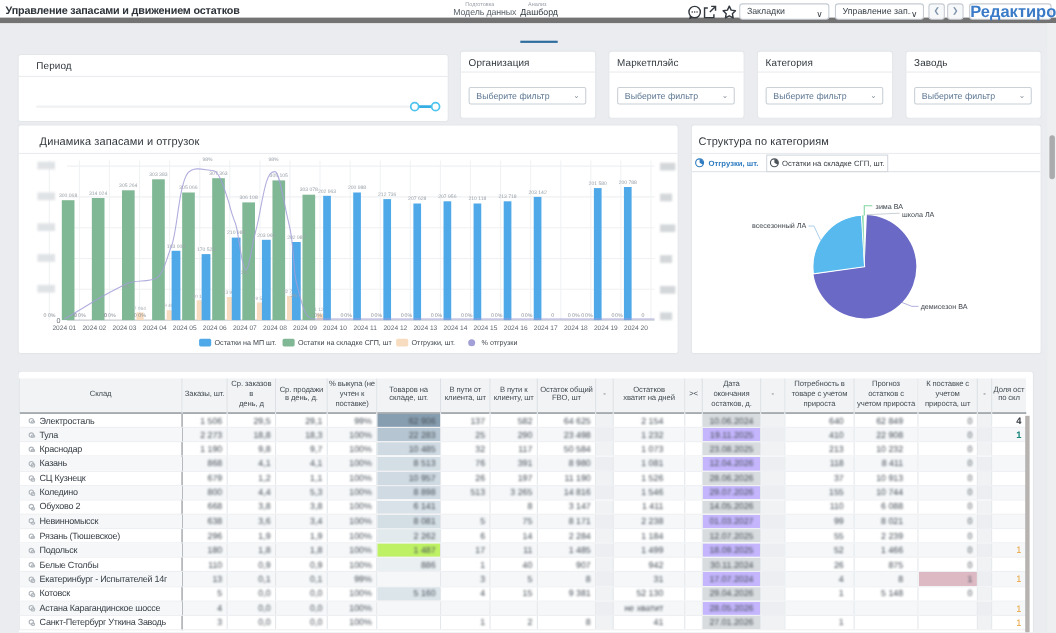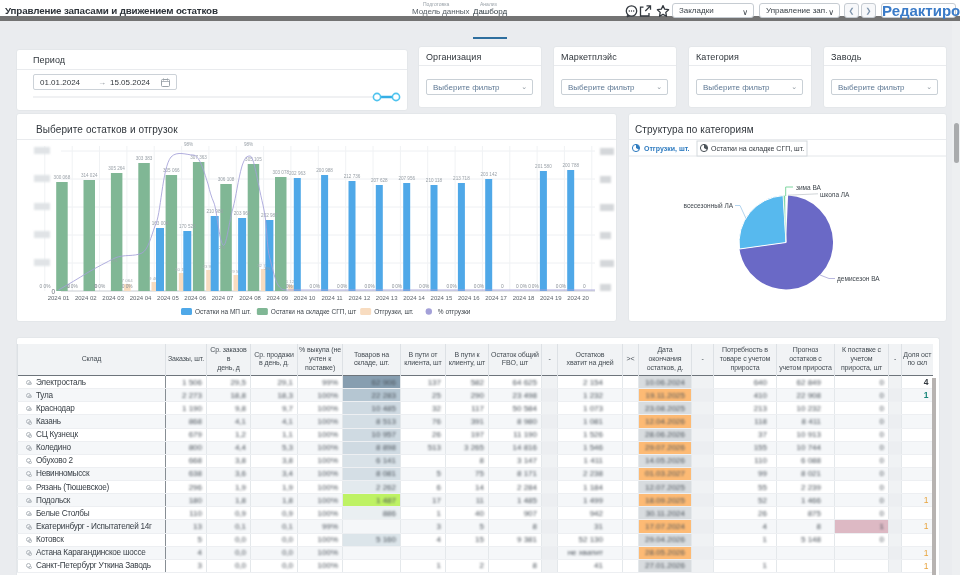--- a/index.html
+++ b/index.html
@@ -31,21 +31,21 @@
 #dt{width:915px;font-size:8px}
 #dt th{background:#f1f3f5;font-size:7px;font-weight:normal;color:#454d54;text-align:center;height:32px;border-left:1px solid #dde1e5;padding:0 1px;line-height:1.25;vertical-align:middle;letter-spacing:-0.12px}
 #dt thead{border-bottom:1.5px solid #6d747b}
 #dt td{height:13.13px;border-left:1px solid #e4e8eb;border-bottom:1px solid #edeff2;padding:0;color:#3c434a}
 #dt tr.odd td{background:#f5f7f9}
 #dt td.name{font-size:8.2px;letter-spacing:-0.25px;padding-left:18px;position:relative;color:#383f46;border-right:1px solid #878e94}
 #dt td.num{text-align:right;padding-right:4px}
 #dt td.dash{background:#f0f2f4}
 #dt tr.odd td.dash{background:#eceef1}
 #dt td.dcell{background:#d8dcdf;color:#6b625c}
-#dt tr.odd td.dcell{background:#fdba74}
+#dt tr.odd td.dcell{background:#c4b5fd}
 .ric{position:absolute;left:8px;top:3.5px;width:5px;height:5px;border:1px solid #b0b6bc;border-radius:50%}
 .ric:after{content:"";position:absolute;left:1.3px;top:1.3px;width:1.4px;height:1.4px;border:0.7px solid #b0b6bc;border-radius:50%}
 </style></head>
 <body>
 <div id="page">
 
 <div id="topbar">
  <div id="title">Управление запасами и движением остатков</div>
  <div class="tabsm" style="left:423px">Подготовка</div>
  <div class="tabsm" style="left:480px">Анализ</div>
@@ -65,31 +65,20 @@
  <div class="tbtn" style="left:759px;width:81px;padding-left:6px"><span style="display:inline-block;width:62px;overflow:hidden;white-space:nowrap">Управление зап...</span><span class="selarr" style="top:2px;font-size:8px;color:#3c444b">∨</span></div>
  <div class="tbtn" style="left:844px;width:15px;text-align:center;color:#7d93ab;background:#f7f8fa;font-size:7px">❮</div>
  <div class="tbtn" style="left:861px;width:15px;text-align:center;color:#7d93ab;background:#f7f8fa;font-size:7px">❯</div>
  <div class="tbtn" style="left:881px;width:75px;text-align:center;color:#3a7bc8;font-weight:bold;font-size:15px">Редактировать</div>
 </div>
 
 
 <div class="card" style="left:16px;top:49px;width:392px;height:62px">
  <div class="ctitle" style="left:16px;top:5px;font-size:9px;color:#2f353b">Период</div>
  <div class="cdiv" style="top:19px"></div>
- <div class="abs" style="left:16px;top:24px;width:144px;height:16px;border:1px solid #ccd2d8;border-radius:2px;background:#fff">
-   <span class="abs" style="left:6px;top:3px;font-size:8px;color:#33383d">01.01.2024</span>
-   <span class="abs" style="left:64px;top:3px;font-size:8px;color:#8a9199">→</span>
-   <span class="abs" style="left:76px;top:3px;font-size:8px;color:#33383d">15.05.2024</span>
-   <svg class="abs" style="left:127px;top:3px" width="9" height="9" viewBox="0 0 9 9">
-          <rect x="0.5" y="1.5" width="8" height="7" rx="1" fill="none" stroke="#9aa2a9" stroke-width="1"></rect>
-          <line x1="2.5" y1="0.5" x2="2.5" y2="2.5" stroke="#9aa2a9" stroke-width="1"></line>
-          <line x1="6.5" y1="0.5" x2="6.5" y2="2.5" stroke="#9aa2a9" stroke-width="1"></line>
-          <line x1="1" y1="3.5" x2="8" y2="3.5" stroke="#9aa2a9" stroke-width="0.8"></line>
-        </svg>
- </div>
  <svg class="abs" style="left:0;top:40px" width="392" height="14">
   <line x1="16" y1="7" x2="356" y2="7" stroke="#f0f1f3" stroke-width="2"></line>
   <line x1="360" y1="7" x2="379" y2="7" stroke="#35aee5" stroke-width="2.5"></line>
   <circle cx="360" cy="7" r="3.6" fill="#fff" stroke="#4ec3ee" stroke-width="1.6"></circle>
   <circle cx="379" cy="7" r="3.6" fill="#fff" stroke="#4ec3ee" stroke-width="1.6"></circle>
  </svg>
 </div>
 
 <div class="card" style="left:418px;top:46px;width:124px;height:62px">
  <div class="ctitle" style="left:7px;top:5px;font-size:9px">Организация</div>
@@ -118,21 +107,21 @@
 <div class="card" style="left:823px;top:46px;width:124px;height:62px">
  <div class="ctitle" style="left:7px;top:5px;font-size:9px">Заводь</div>
  <div class="cdiv" style="top:18px"></div>
  <div class="sel" style="left:7px;top:32px;width:107px;height:16px">
         <span style="position:absolute;left:6px;top:3px">Выберите фильтр</span>
         <span class="selarr">⌄</span>
       </div>
 </div>
 
 <div class="card" style="left:16px;top:113px;width:601px;height:209px">
- <div class="ctitle" style="left:19px;top:10px">Выберите остатков и отгрузок</div>
+ <div class="ctitle" style="left:19px;top:10px">Динамика запасами и отгрузок</div>
  <div class="cdiv" style="top:24.5px"></div>
  <svg id="chart" class="abs" style="left:0;top:22px" width="599" height="185" viewBox="0 0 599 185">
         <defs>
           <filter id="fz" x="-50%" y="-50%" width="200%" height="200%">
             <feGaussianBlur stdDeviation="0.55"></feGaussianBlur>
           </filter>
           <filter id="fz2" x="-50%" y="-50%" width="200%" height="200%">
             <feGaussianBlur stdDeviation="1.2"></feGaussianBlur>
           </filter>
         </defs>

